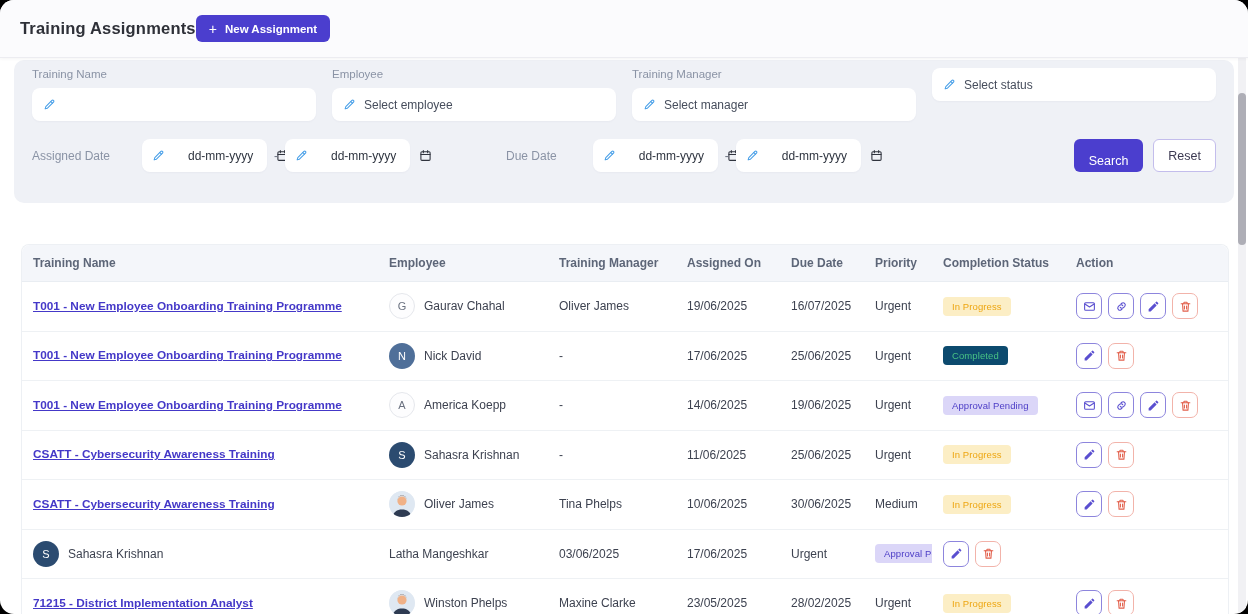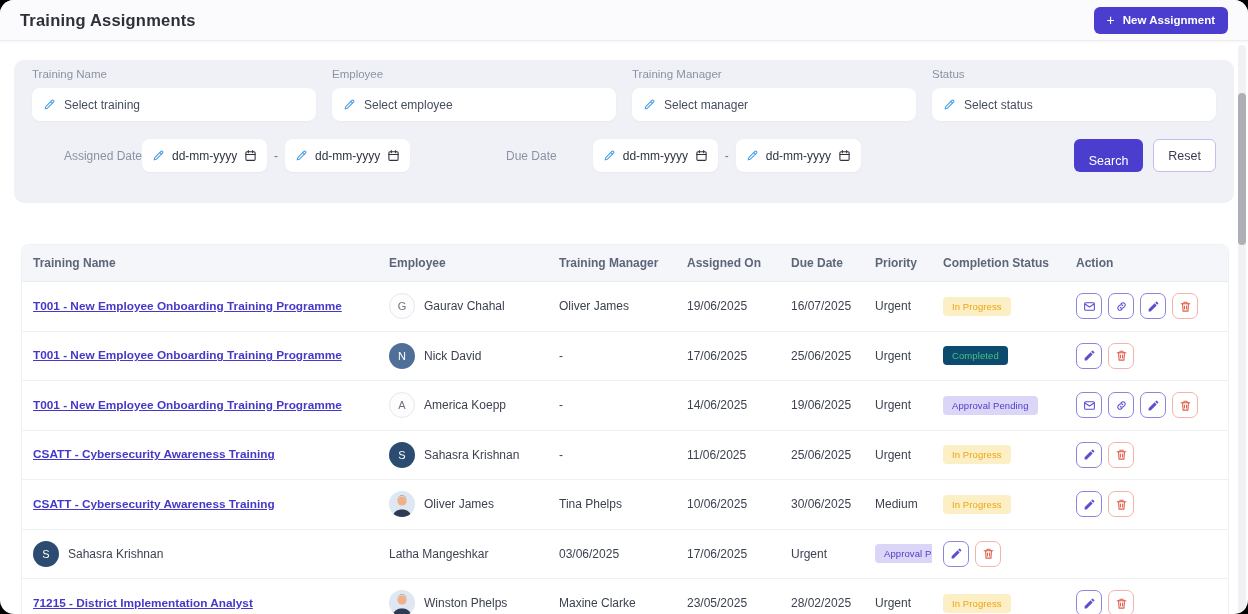--- a/index.html
+++ b/index.html
@@ -3,24 +3,24 @@
 <meta charset="utf-8">
 <style>
   * { margin:0; padding:0; box-sizing:border-box; }
   html,body { background:#000; font-family:"Liberation Sans","DejaVu Sans",sans-serif; }
   .app {
     position:relative; width:1248px; height:614px; background:#fff;
     border-radius:14px; overflow:hidden;
   }
   
   .topbar {
-    position:absolute; top:0; left:0; right:0; height:41px;
+    position:absolute; top:0; left:0; right:0; height:58px;
     background:#fbfbfd; border-bottom:1px solid #ececf1;
     box-shadow:0 1px 3px rgba(40,40,60,.05);
-    display:flex; align-items:center; justify-content:space-between;
+    display:flex; align-items:center; 
     padding:0 20px; z-index:5;
   }
   .page-title { font-size:16.5px; font-weight:700; color:#2e3038; letter-spacing:.2px; }
   .btn-new {
     display:flex; align-items:center; gap:8px; height:27px; padding:0 13px;
     background:var(--accent); color:#fff; border:none; border-radius:6px;
     font-size:11.5px; font-weight:600; cursor:pointer; font-family:inherit;
   }
   .btn-new .plus { font-size:14px; font-weight:400; line-height:1; }
   
@@ -36,25 +36,25 @@
   }
   .input-wrap input {
     border:none; outline:none; flex:1; font-size:12px; color:#3c4352;
     font-family:inherit; background:transparent; min-width:0;
   }
   .input-wrap input::placeholder { color:#464d5c; opacity:1; }
   .icon-pencil-blue { width:13px; height:13px; flex:none; color:#4aa0e8; }
   .icon-pencil-blue svg, .icon-cal svg { width:100%; height:100%; display:block; }
   .icon-cal { width:13px; height:13px; flex:none; color:#30343e; }
   .date-row { display:flex; align-items:center; margin-top:18px; }
-  .range-label { font-size:12px; color:#8a93a5;text-align:right; }
+  .range-label { font-size:12px; color:#8a93a5; }
   .range-label.assigned { width:110px; }
   .range-label.due { margin-left:96px; margin-right:36px; }
   .date-box {
-    display:flex; align-items:center; gap:7px; height:33px; width:125px;
+    display:flex; align-items:center; gap:23px; height:33px; width:125px;
     background:#fff; border-radius:8px; padding:0 10px; cursor:pointer;
     box-shadow:0 1px 2px rgba(60,60,90,.04);
   }
   .date-box .dtext { font-size:12px; color:#2f3540; white-space:nowrap; }
   .range-sep { color:#6b7280; font-size:12px; margin:0 7px; }
   .filter-actions { margin-left:auto; display:flex; gap:10px; }
   .btn-search {
     height:33px; padding:15px 15px; background:var(--accent); color:#fff; border:none;
     border-radius:6px; font-size:12.5px; font-weight:500; cursor:pointer; font-family:inherit;
   }
@@ -135,21 +135,20 @@
     <div class="filter-grid">
       <div class="filter-field">
         <span class="flabel">Training Name</span>
         <div class="input-wrap">
           <span class="icon-pencil-blue">
               <svg viewBox="0 0 24 24" fill="none" stroke="currentColor" stroke-width="2" stroke-linecap="round" stroke-linejoin="round">
                 <path d="M4 20l1.2-4.2L16.4 4.6a2.1 2.1 0 0 1 3 3L8.2 18.8 4 20z"></path>
                 <path d="M14.5 6.5l3 3"></path>
               </svg>
             </span>
-          <input placeholder="Select training" style="">
         </div>
       </div>
       <div class="filter-field">
         <span class="flabel">Employee</span>
         <div class="input-wrap">
           <span class="icon-pencil-blue">
               <svg viewBox="0 0 24 24" fill="none" stroke="currentColor" stroke-width="2" stroke-linecap="round" stroke-linejoin="round">
                 <path d="M4 20l1.2-4.2L16.4 4.6a2.1 2.1 0 0 1 3 3L8.2 18.8 4 20z"></path>
                 <path d="M14.5 6.5l3 3"></path>
               </svg>
@@ -163,21 +162,20 @@
           <span class="icon-pencil-blue">
               <svg viewBox="0 0 24 24" fill="none" stroke="currentColor" stroke-width="2" stroke-linecap="round" stroke-linejoin="round">
                 <path d="M4 20l1.2-4.2L16.4 4.6a2.1 2.1 0 0 1 3 3L8.2 18.8 4 20z"></path>
                 <path d="M14.5 6.5l3 3"></path>
               </svg>
             </span>
           <input placeholder="Select manager" style="">
         </div>
       </div>
       <div class="filter-field">
-        <span class="flabel">Status</span>
         <div class="input-wrap">
           <span class="icon-pencil-blue">
               <svg viewBox="0 0 24 24" fill="none" stroke="currentColor" stroke-width="2" stroke-linecap="round" stroke-linejoin="round">
                 <path d="M4 20l1.2-4.2L16.4 4.6a2.1 2.1 0 0 1 3 3L8.2 18.8 4 20z"></path>
                 <path d="M14.5 6.5l3 3"></path>
               </svg>
             </span>
           <input placeholder="Select status" style="">
         </div>
       </div>

